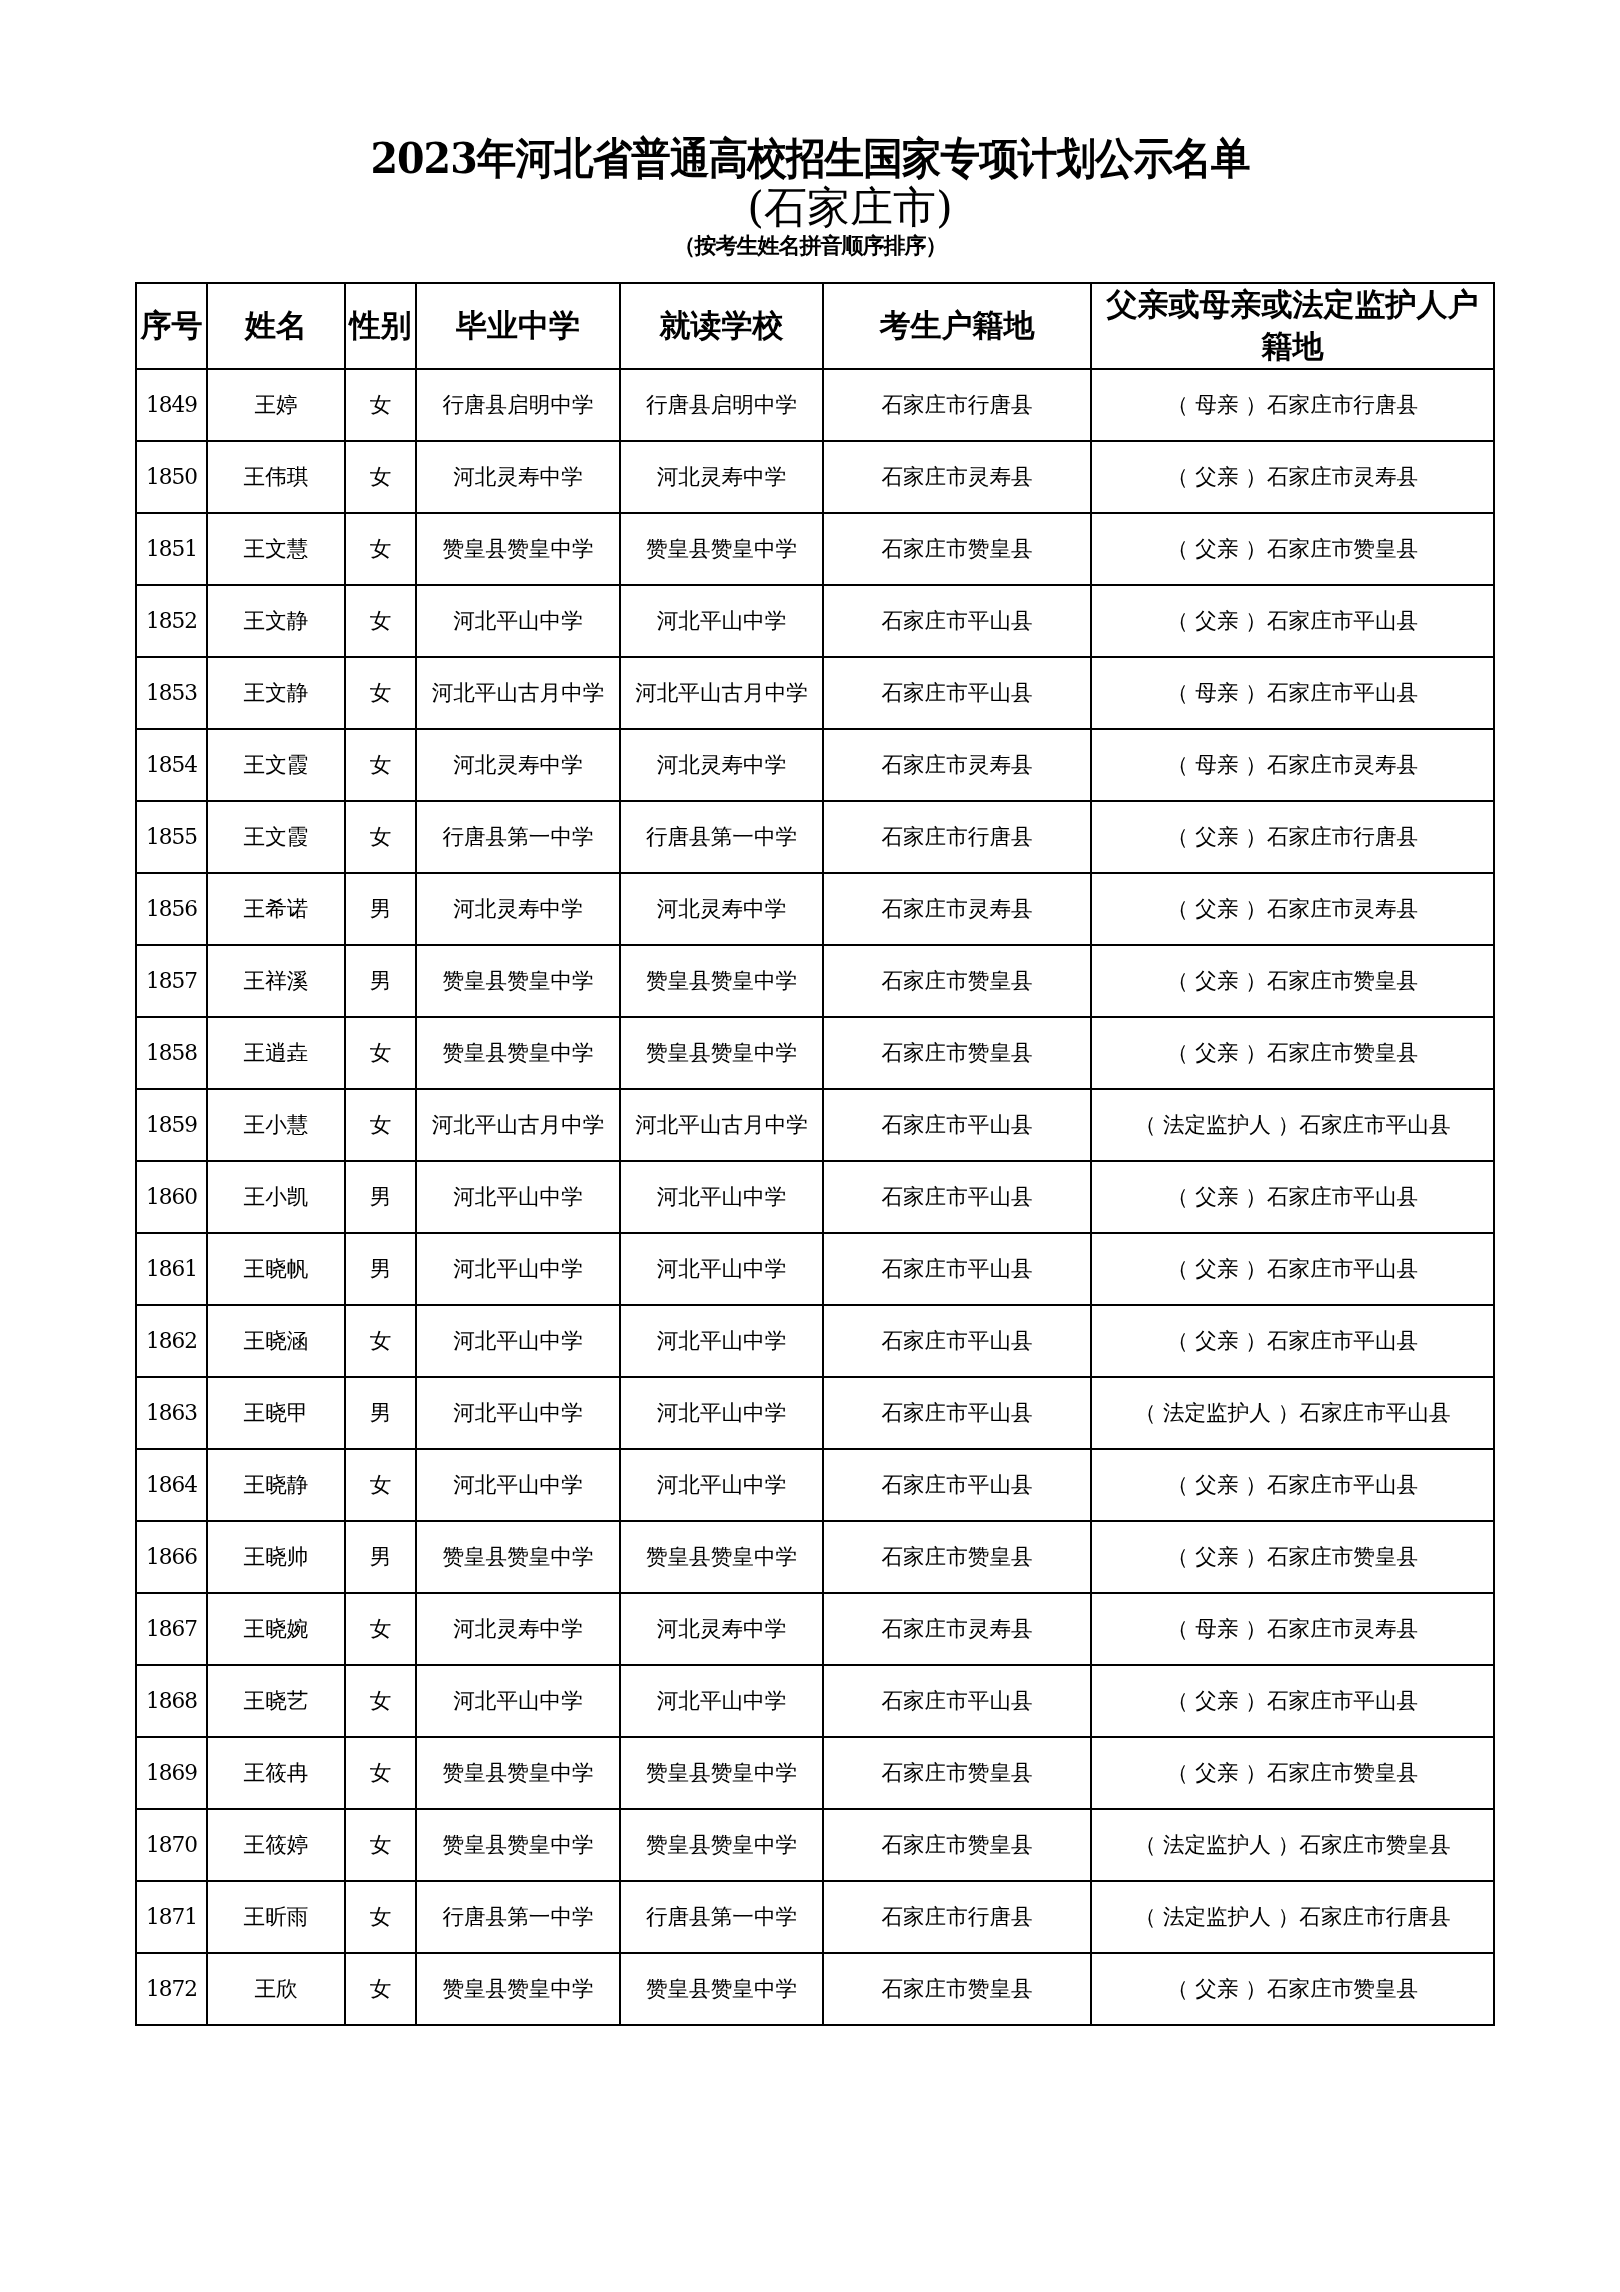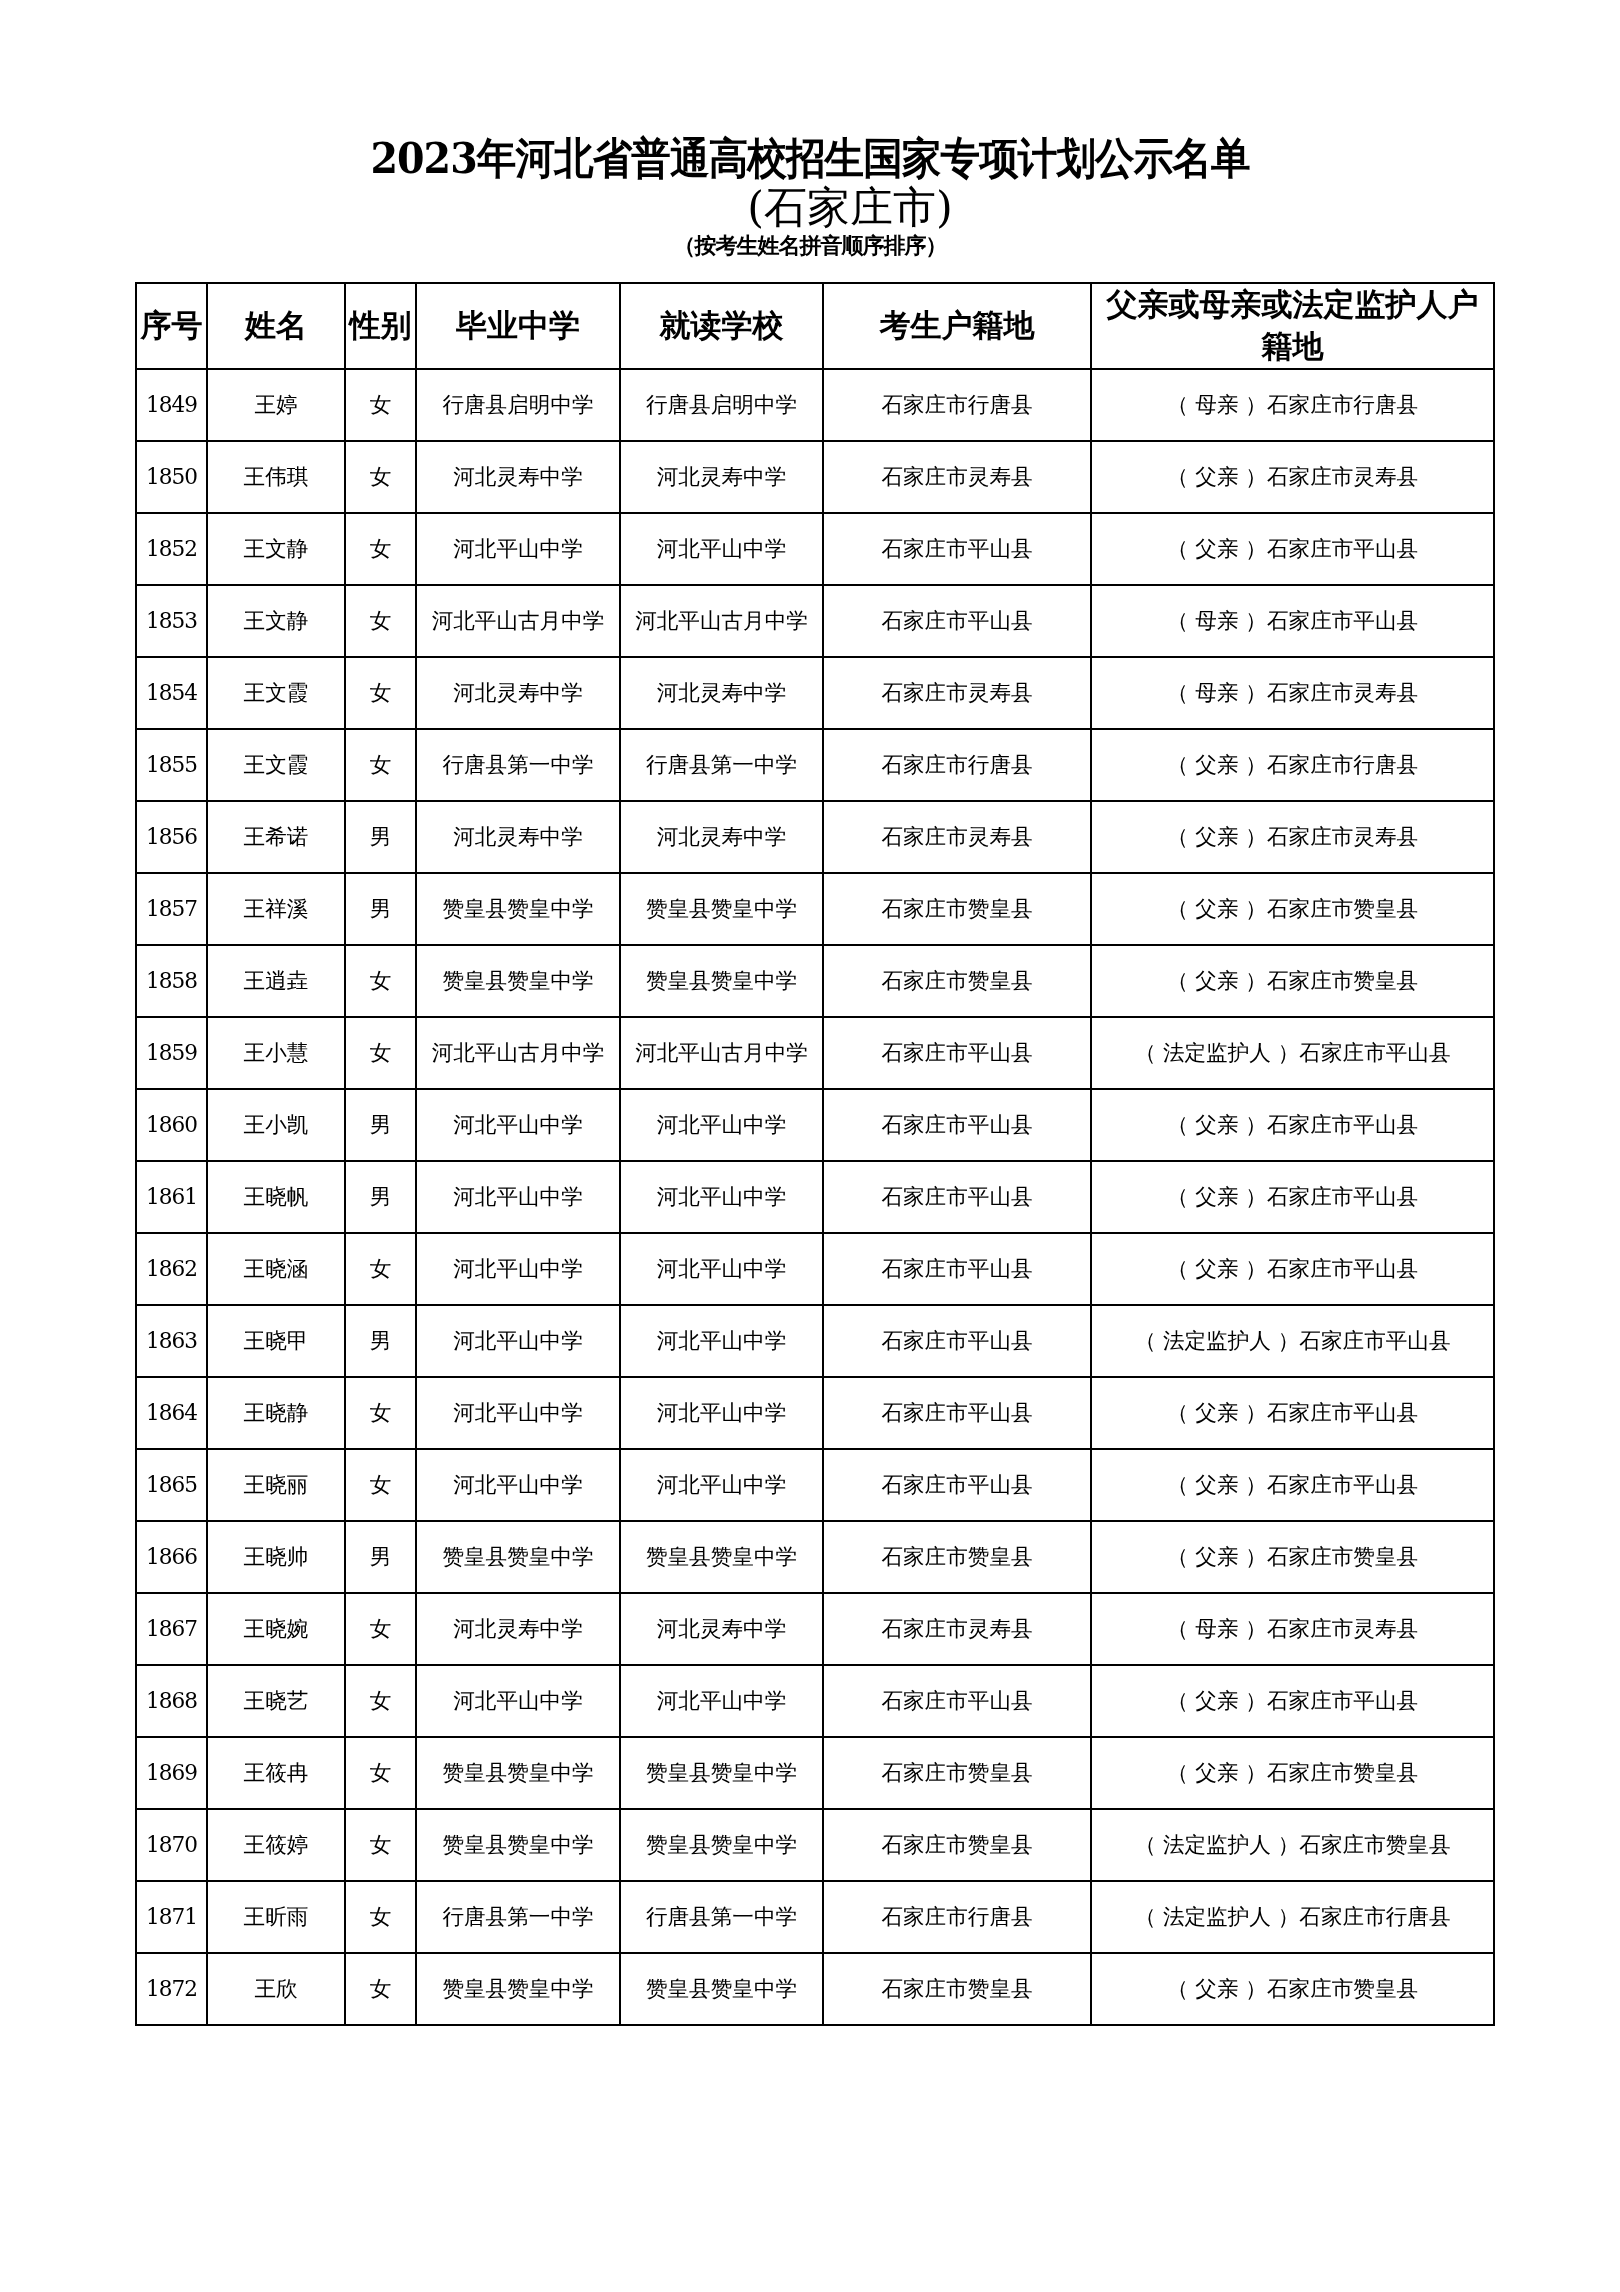--- a/index.html
+++ b/index.html
@@ -67,20 +67,29 @@
       <tr>
         <td class="num">1850</td>
         <td>王伟琪</td>
         <td>女</td>
         <td class="school">河北灵寿中学</td>
         <td class="school">河北灵寿中学</td>
         <td>石家庄市灵寿县</td>
         <td>（ 父亲 ）石家庄市灵寿县</td>
       </tr>
       <tr>
+        <td class="num">1851</td>
+        <td>王文慧</td>
+        <td>女</td>
+        <td class="school">赞皇县赞皇中学</td>
+        <td class="school">赞皇县赞皇中学</td>
+        <td>石家庄市赞皇县</td>
+        <td>（ 父亲 ）石家庄市赞皇县</td>
+      </tr>
+      <tr>
         <td class="num">1852</td>
         <td>王文静</td>
         <td>女</td>
         <td class="school">河北平山中学</td>
         <td class="school">河北平山中学</td>
         <td>石家庄市平山县</td>
         <td>（ 父亲 ）石家庄市平山县</td>
       </tr>
       <tr>
         <td class="num">1853</td>
@@ -184,29 +193,20 @@
       <tr>
         <td class="num">1864</td>
         <td>王晓静</td>
         <td>女</td>
         <td class="school">河北平山中学</td>
         <td class="school">河北平山中学</td>
         <td>石家庄市平山县</td>
         <td>（ 父亲 ）石家庄市平山县</td>
       </tr>
       <tr>
-        <td class="num">1865</td>
-        <td>王晓丽</td>
-        <td>女</td>
-        <td class="school">河北平山中学</td>
-        <td class="school">河北平山中学</td>
-        <td>石家庄市平山县</td>
-        <td>（ 父亲 ）石家庄市平山县</td>
-      </tr>
-      <tr>
         <td class="num">1866</td>
         <td>王晓帅</td>
         <td>男</td>
         <td class="school">赞皇县赞皇中学</td>
         <td class="school">赞皇县赞皇中学</td>
         <td>石家庄市赞皇县</td>
         <td>（ 父亲 ）石家庄市赞皇县</td>
       </tr>
       <tr>
         <td class="num">1867</td>

